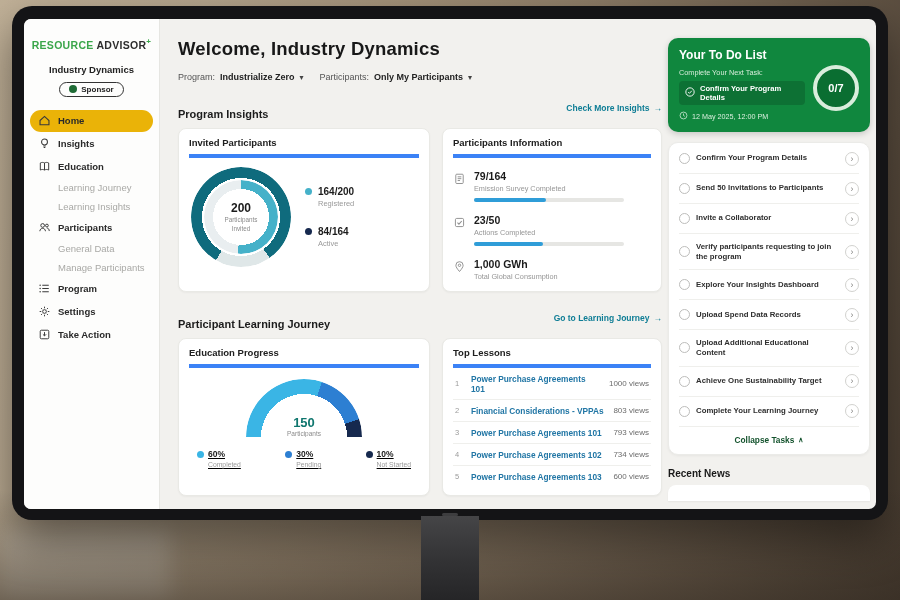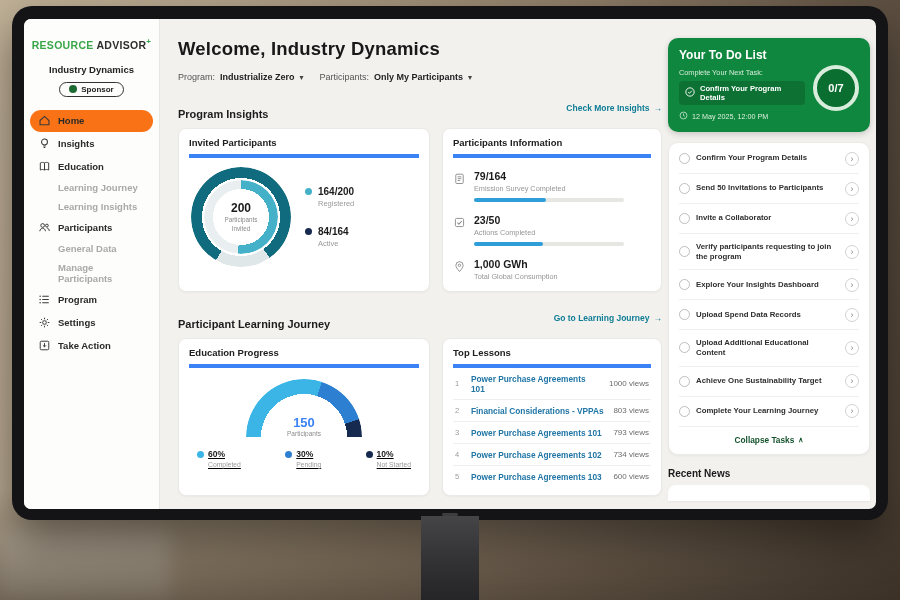--- a/index.html
+++ b/index.html
@@ -31,22 +31,22 @@
   .logo-dark { color:#2d2d2d; }
   .logo-plus { color:#3aa64a; font-size:8px; vertical-align:super; font-weight:800; }
   .org { text-align:center; font-size:9.5px; font-weight:700; color:#222; margin-top:13px; }
   .sponsor { width:fit-content; margin:7px auto 0; display:flex; align-items:center; gap:4px;
     border:1px solid #343434; border-radius:10px; padding:2px 9px; font-size:8px; font-weight:600; color:#222; cursor:pointer; }
   .sponsor-ico { width:8px; height:8px; border-radius:50%; background:#1f6b35; display:inline-block; }
   .nav { margin-top:13px; }
   .nav-item { display:flex; align-items:center; gap:7px; margin:1px 6px; padding:4.5px 6px 4.5px 8px;
     font-size:9.5px; font-weight:700; color:#2a2a2a; cursor:pointer; border-radius:14px; }
   .nav-item .nav-ico { width:13px; height:13px; display:flex; flex-shrink:0; }
-  .nav-item.sub { padding-left:28px; color:#a9a9a6; font-weight:700; padding-top:3.5px; padding-bottom:3.5px; }
-  .nav-item.active { background:#f97316; }
+  .nav-item.sub { padding-left:28px; color:#a9a9a6; font-weight:400; padding-top:3.5px; padding-bottom:3.5px; }
+  .nav-item.active { background:#eab308; }
 
   
   .main { position:absolute; left:136px; top:0; width:506px; height:490px; padding:19px 0 0 18px; }
   h1 { font-size:18.5px; color:#181818; letter-spacing:.2px; margin-bottom:12px; }
   .filters { display:flex; gap:16px; align-items:center; }
   .filter { display:flex; gap:5px; align-items:center; font-size:9px; color:#555; cursor:pointer; }
   .f-value { font-weight:700; color:#222; }
   .chev { font-size:8px; color:#444; }
 
   .sec-head { display:flex; justify-content:space-between; align-items:center; margin:14px 4px 8px 0; }
@@ -95,21 +95,21 @@
   .w48 { width:48%; } .w46 { width:46%; }
 
   .card.edu { width:252px; height:158px; }
   .card.lessons { flex:1; height:158px; }
   .gauge { position:relative; width:116px; height:58px; margin:11px auto 0; overflow:hidden; }
   .gauge-arc { position:absolute; left:0; top:0; width:116px; height:116px; border-radius:50%;
     background:conic-gradient(from 270deg,#3ab5e5 0deg 108deg,#2d7fd2 108deg 162deg,#16294e 162deg 180deg,rgba(0,0,0,0) 180deg 360deg);
     -webkit-mask:radial-gradient(closest-side,transparent calc(100% - 15px),#000 calc(100% - 15px));
     mask:radial-gradient(closest-side,transparent calc(100% - 15px),#000 calc(100% - 15px)); }
   .gauge-center { position:absolute; left:0; right:0; bottom:0; text-align:center; }
-  .g-val { font-size:13px; font-weight:800; color:#3b82f6; }
+  .g-val { font-size:13px; font-weight:800; color:#0f766e; }
   .g-lab { font-size:6.5px; color:#8c8c8c; }
   .gauge-legend { display:flex; justify-content:space-between; margin:12px 8px 0; }
   .gl-item { display:flex; gap:4px; align-items:flex-start;text-decoration:underline; }
   .gl-val { font-size:8.5px; font-weight:800; color:#1b1b1b; }
   .gl-lab { font-size:6.8px; color:#9a9a9a; margin-top:2px; }
 
   .lesson { display:flex; align-items:center; gap:8px; padding:5.5px 2px; border-bottom:1px solid #efefec; }
   .lesson:last-child { border-bottom:none; }
   .l-rank { font-size:7.5px; color:#9a9a9a; width:8px; }
   .l-title { flex:1; font-size:8.3px; font-weight:700; color:#2176a5; cursor:pointer; }

